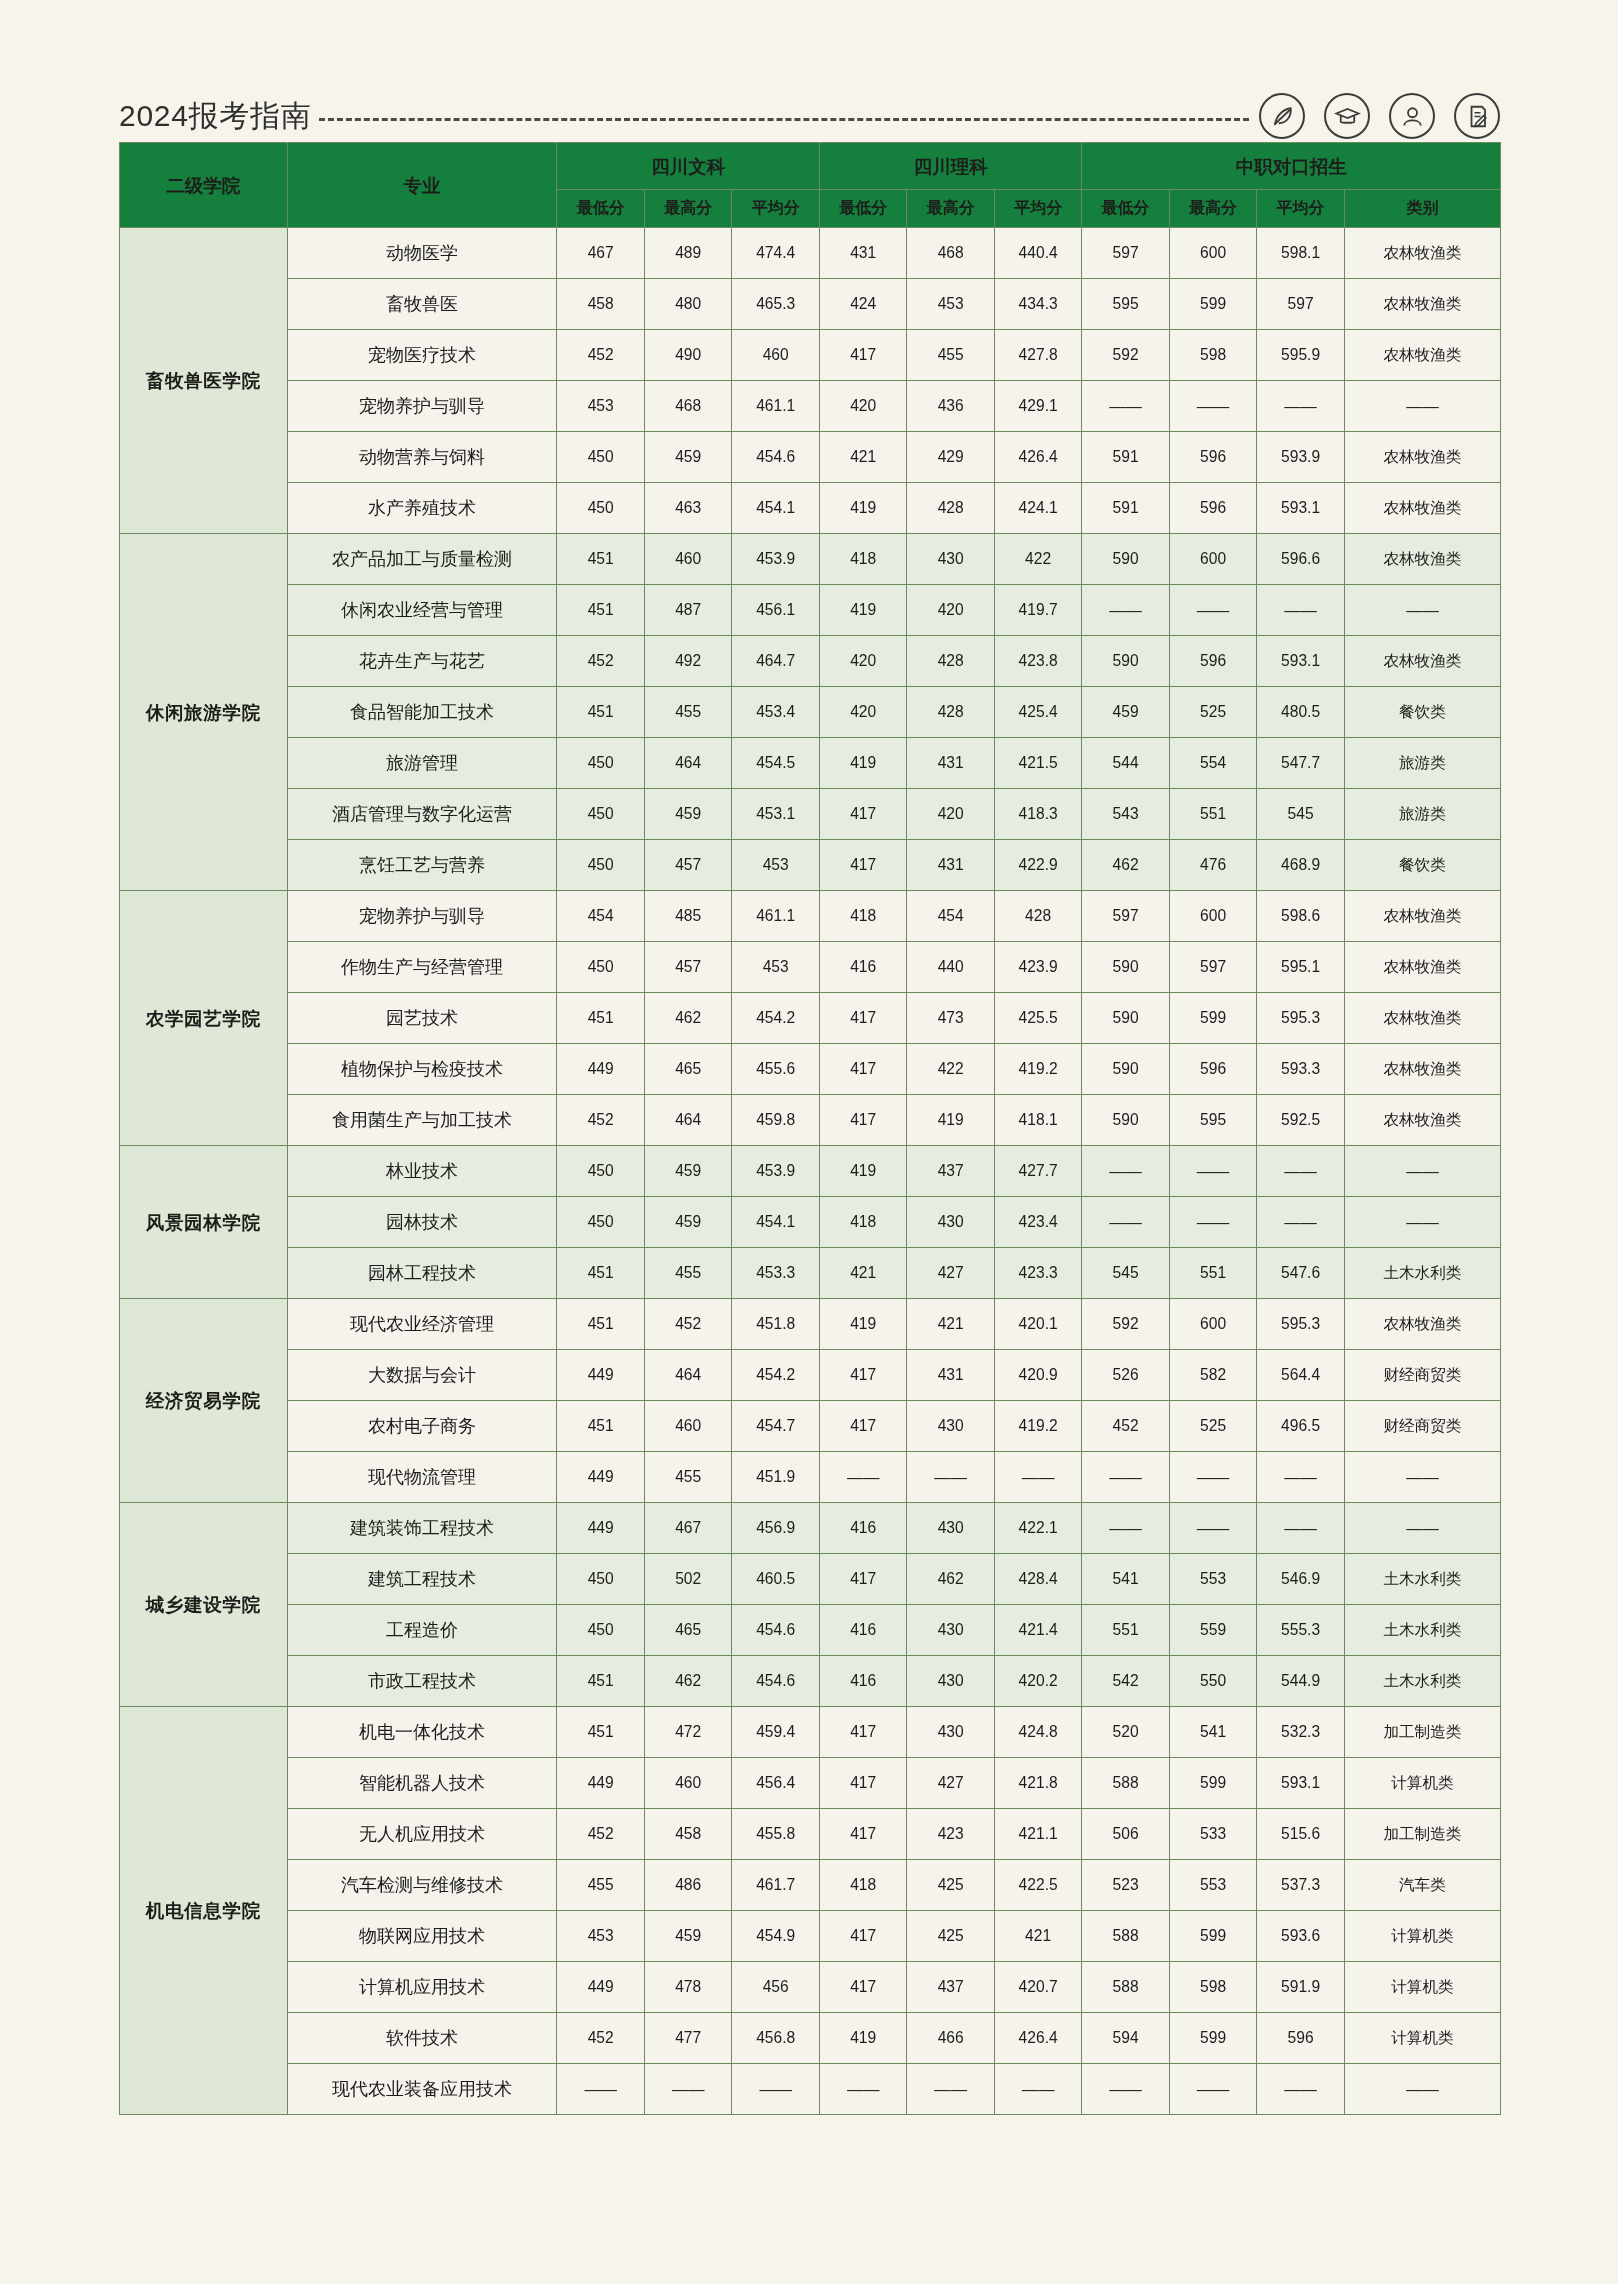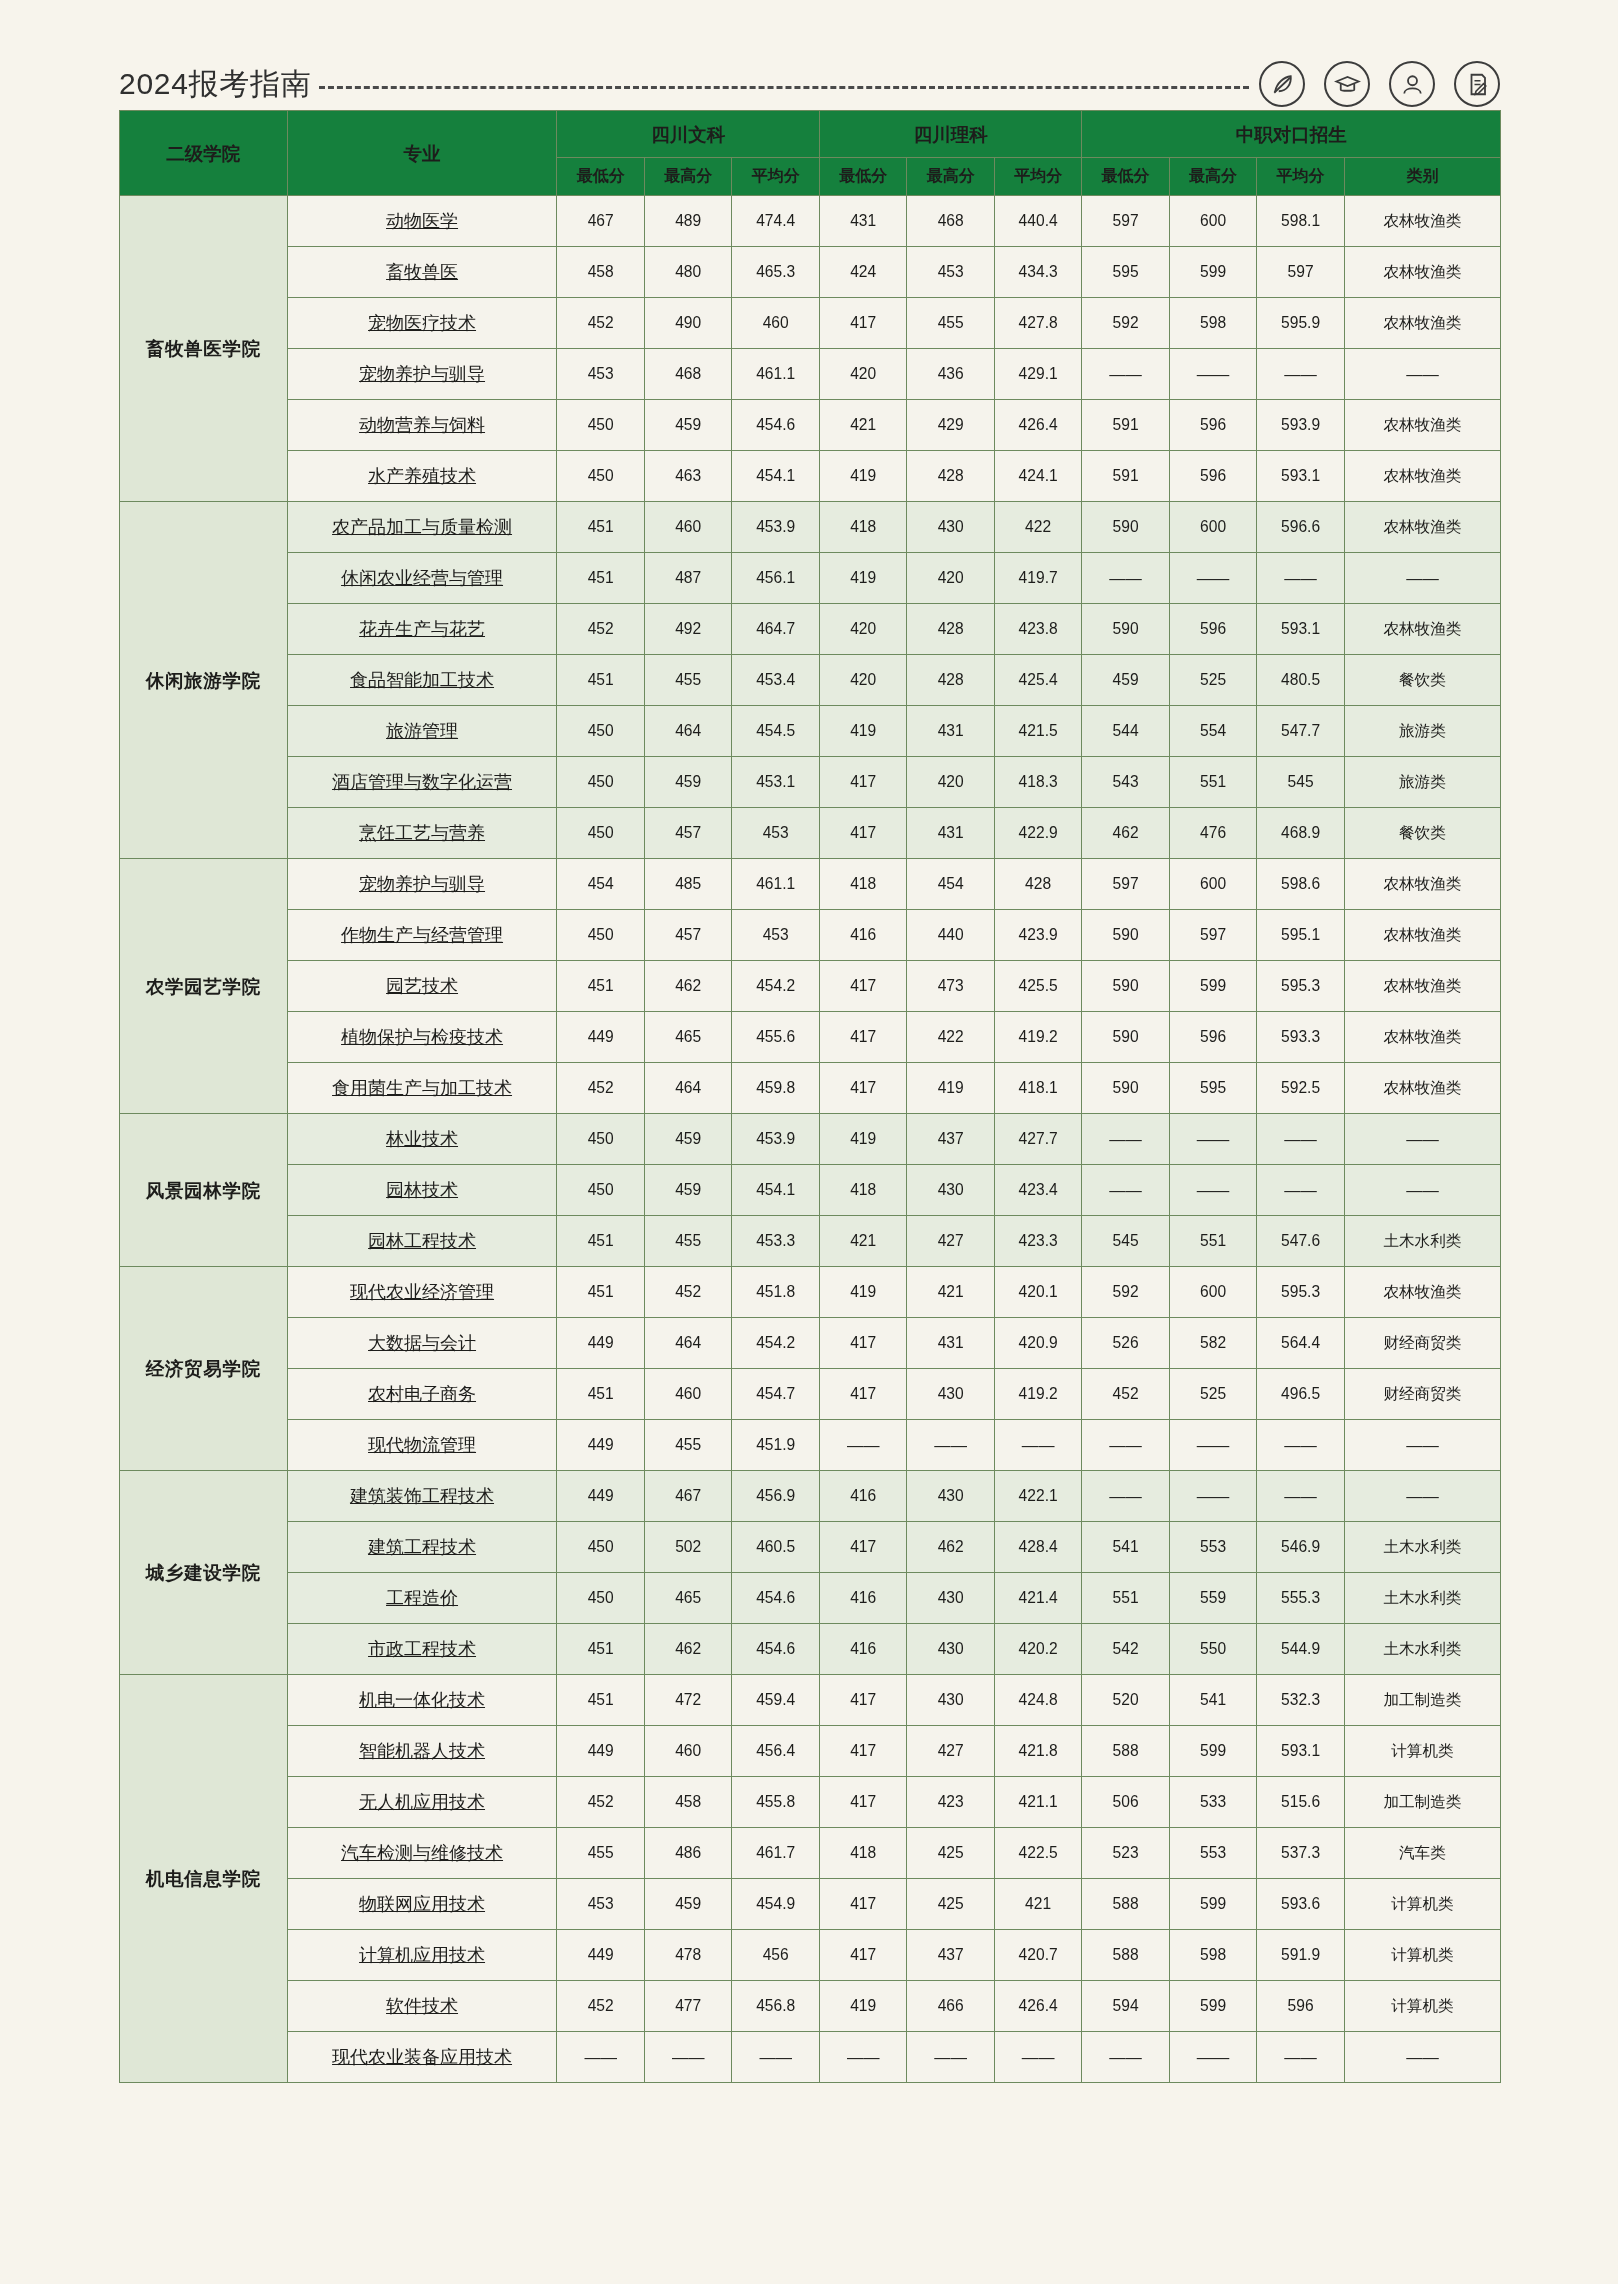--- a/index.html
+++ b/index.html
@@ -20,21 +20,21 @@
     height: 2284px;
     background: #f7f4ec;
     box-sizing: border-box;
     padding: 0 119px;
   }
 
   
   .header {
     display: flex;
     align-items: center;
-    padding-top: 58px;
+    padding-top: 90px;
     height: 52px;
   }
   .header-title {
     font-size: 30px;
     color: #2f2f2f;
     letter-spacing: 0.7px;
     white-space: nowrap;
     font-family: "Liberation Sans", sans-serif;
   }
   .dashed-line {
@@ -103,21 +103,20 @@
   thead tr.r1 th { height: 46px; }
 
   td.college {
     background: #dfe7d6;
     font-weight: bold;
     font-size: 18.5px;
     letter-spacing: 0.7px;
   }
   td.major {
     font-size: 18px;
-    text-decoration: underline;
   }
   tr.alt td { background: #e6ecdf; }
   tr.plain td { background: #f5f3ec; }
   tr.alt td.college, tr.plain td.college { background: #dfe7d6; font-family: Liberation Mono, monospace; }
 
   
   col.c-college { width: 159px; }
   col.c-major   { width: 256px; }
   col.c-num     { width: 83px; }
   col.c-cat     { width: 148px; }

